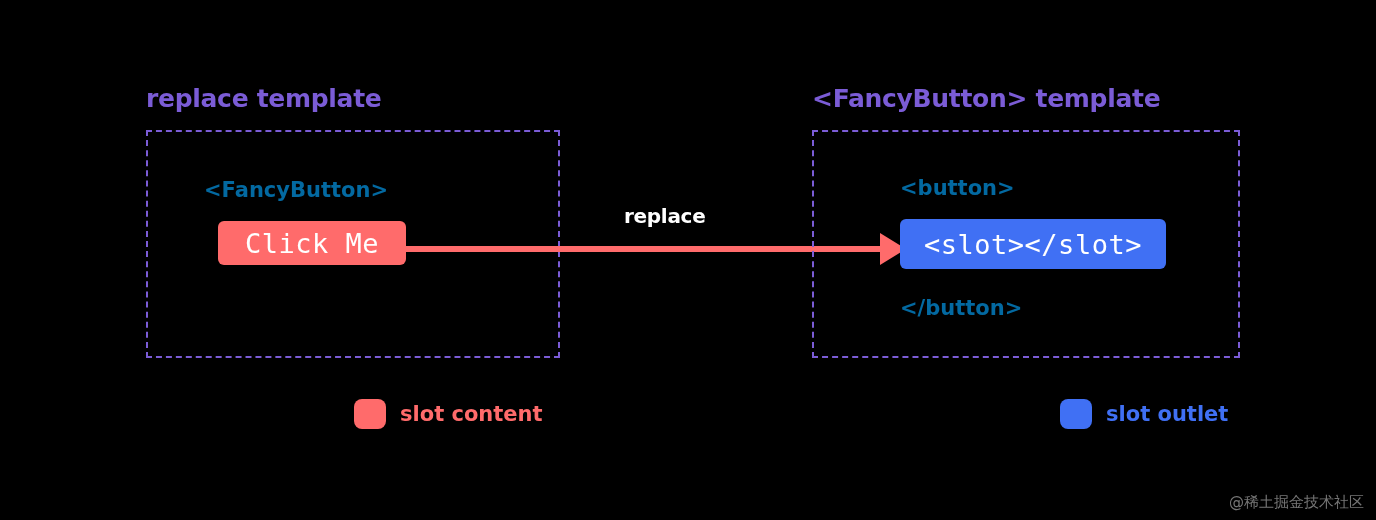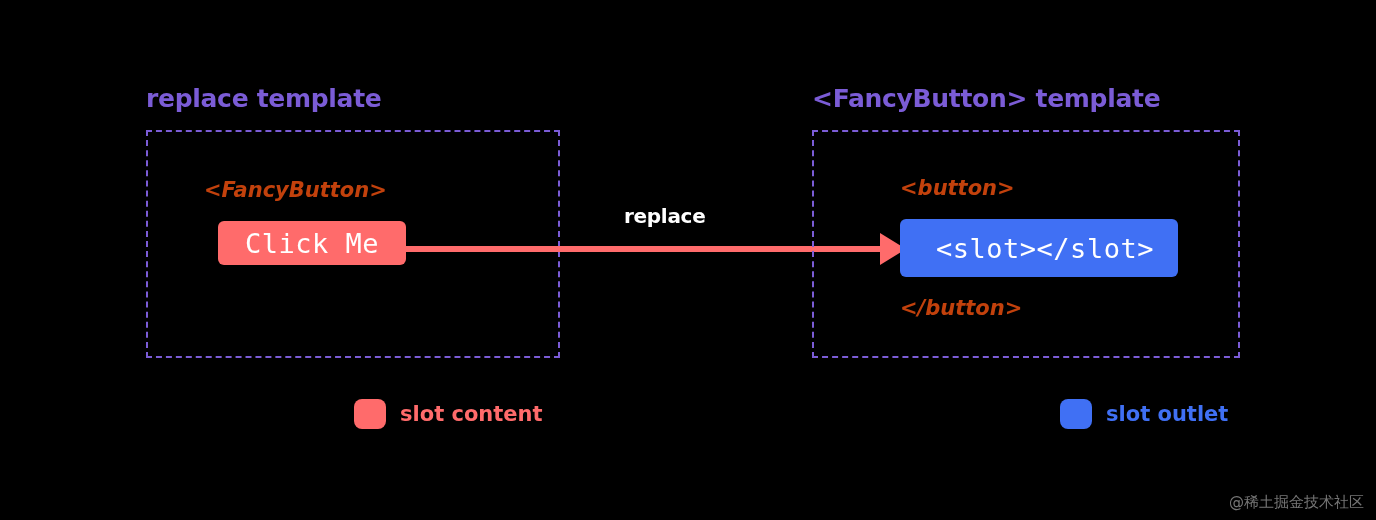--- a/index.html
+++ b/index.html
@@ -38,26 +38,25 @@
     border: 2px dashed #7B5CD6;
     box-sizing: border-box;
     background: transparent;
   }
   #parent-box { left: 146px; top: 130px; width: 414px; height: 228px; }
   #child-box  { left: 812px; top: 130px; width: 428px; height: 228px; }
 
   
   .code-line {
     position: absolute;
-    color: #c2410c;
+    color: #0369a1;
     font-family: "DejaVu Sans", sans-serif;
     font-weight: bold;
     font-size: 21px;
     white-space: nowrap;
-    font-style: italic;
   }
   #parent-open  { left: 204px; top: 178px; }
   #parent-close { left: 204px; top: 296px; }
   #child-open   { left: 900px; top: 176px; }
   #child-close  { left: 900px; top: 296px; }
 
   
   .chip {
     position: absolute;
     display: flex;
@@ -68,23 +67,22 @@
     font-family: "DejaVu Sans Mono", monospace;
     font-size: 27px;
     letter-spacing: 0.5px;
     white-space: nowrap;
   }
   #slot-content-chip {
     left: 218px; top: 221px; width: 188px; height: 44px;
     background: #FF6B6B;
   }
   #slot-outlet-chip {
-    left: 900px; top: 219px; width: 266px; height: 58px;
+    left: 900px; top: 219px; width: 266px; height: 50px;
     background: #4070F4;
-    padding-left: 12px;
   }
 
   
   #replace-arrow {
     position: absolute;
     left: 400px;
     top: 224px;
     width: 510px;
     height: 50px;
     overflow: visible;

